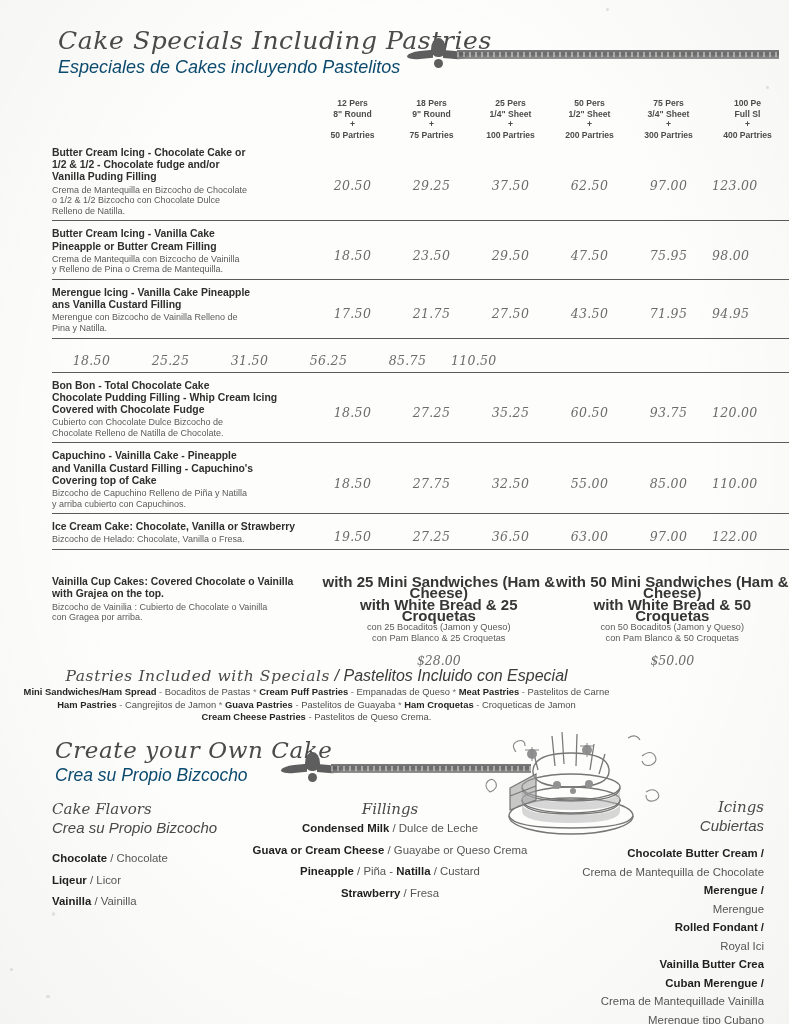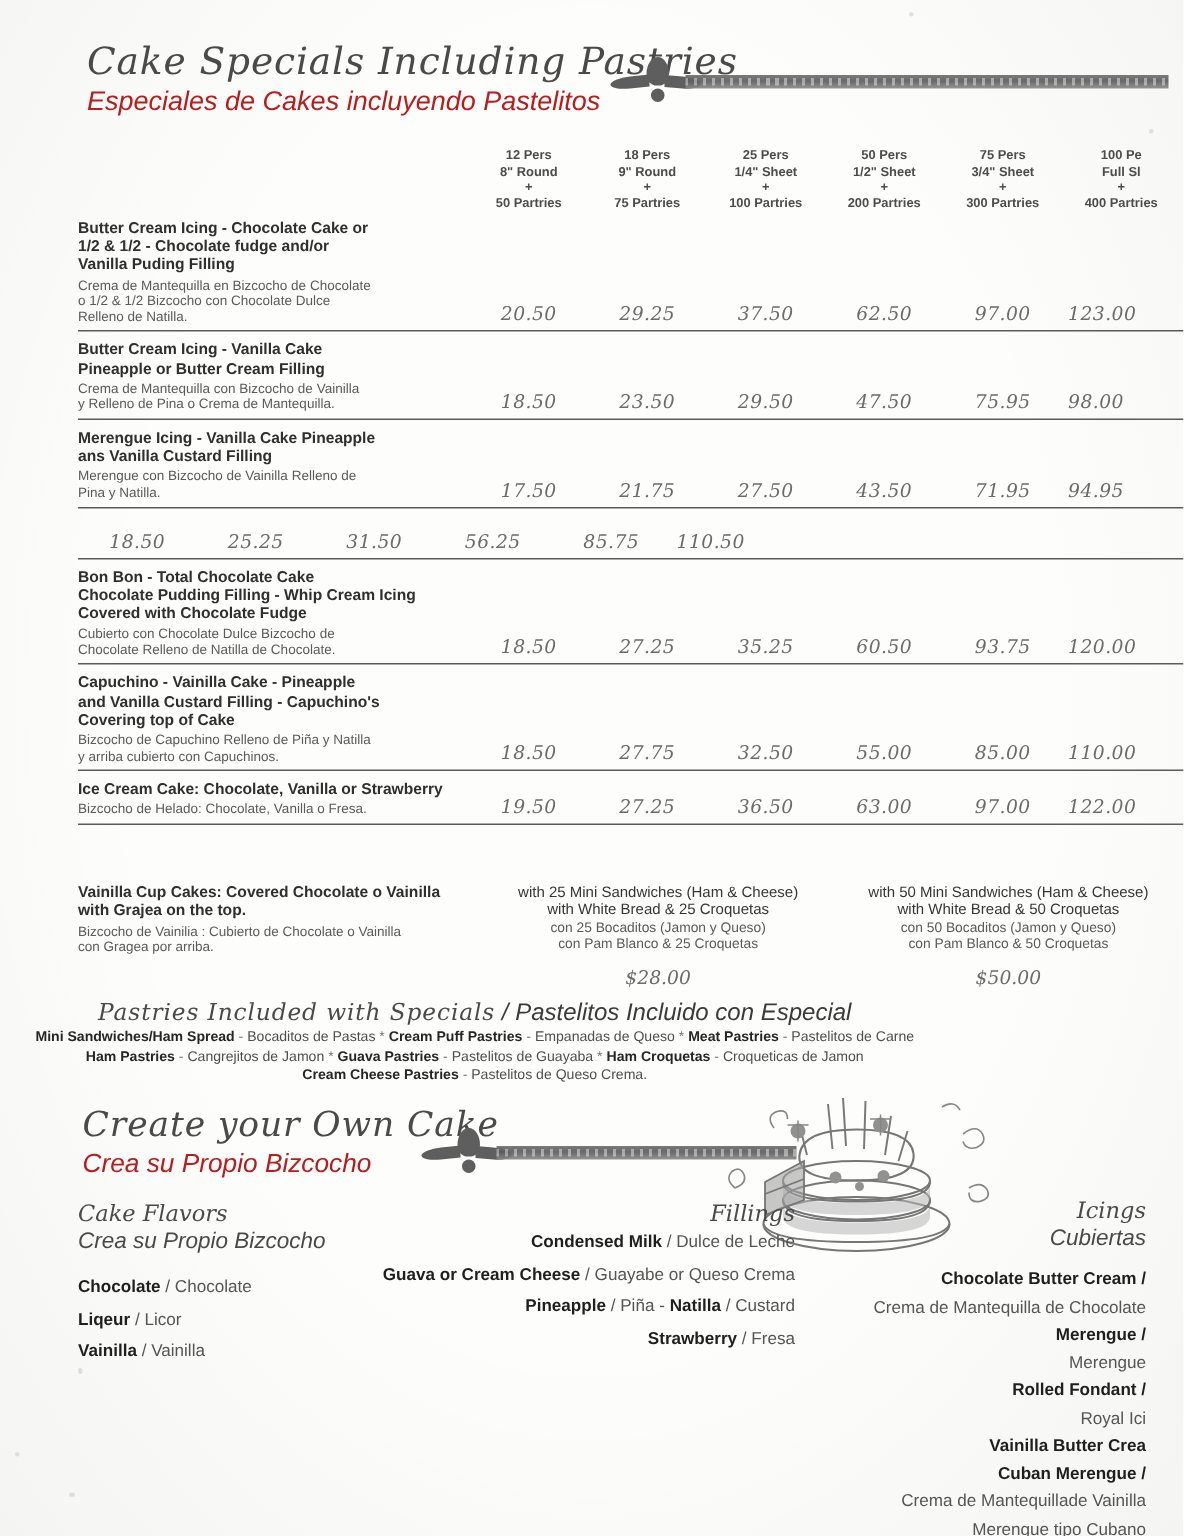--- a/index.html
+++ b/index.html
@@ -40,21 +40,21 @@
   .script {
     font-family: "DejaVu Serif", "Liberation Serif", serif;
     font-style: italic;
     font-weight: normal;
     color: #4a4a4a;
     letter-spacing: .6px;
   }
   .sub-ital {
     font-family: "Liberation Sans", sans-serif;
     font-style: italic;
-    color: #b91c1c;
+    color: #0c4a6e;
   }
 
   #title-block {
     position: absolute;
     left: 58px;
     top: 26px;
   }
   #title-en {
     font-size: 25px;
     line-height: 29px;
@@ -147,21 +147,21 @@
   
   #price-table {
     position: absolute;
     left: 52px;
     top: 140px;
     width: 737px;
   }
   .prow {
     position: relative;
     display: flex;
-    align-items: flex-end;
+    align-items: center;
     border-bottom: 1.6px solid #5a5a5a;
     padding-bottom: 4px;
   }
   .prow:first-child { border-top: none; }
   .pdesc {
     flex: 0 0 261px;
     padding-top: 7px;
   }
   .pname {
     font-size: 10.4px;
@@ -189,21 +189,21 @@
     color: #6b6b6b;
     letter-spacing: .3px;
     white-space: nowrap;
   }
   .price.clipped { overflow: hidden; text-align: left; padding-left: 4px; }
 
   
   #cupcake-row {
     position: absolute;
     left: 52px;
-    top: 590px;
+    top: 576px;
     width: 737px;
     display: flex;
     justify-content: flex-end;
   }
   .cc-desc {
     flex: 0 0 270px;
   }
   .cc-name {
     font-size: 10.4px;
     line-height: 12.4px;
@@ -214,23 +214,23 @@
     font-size: 9px;
     line-height: 10.6px;
     color: #5a5a5a;
     margin-top: 1px;
   }
   .cc-pack {
     flex: 1 1 0;
     text-align: center;
   }
   .cc-en {
-    font-size: 10px;
+    font-size: 15px;
     line-height: 11.4px;
-    font-weight: normal;
+    font-weight: bold;
     color: #363636;
   }
   .cc-es {
     font-size: 9.2px;
     line-height: 11px;
     color: #5a5a5a;
   }
   .cc-price {
     margin-top: 9px;
     font-family: "DejaVu Serif", "Liberation Serif", serif;
@@ -310,21 +310,21 @@
     top: 800px;
     text-align: left;
   }
   #col-flavors .list { margin-top: 11px; }
 
   #col-fillings {
     position: absolute;
     left: 250px;
     top: 800px;
     width: 280px;
-    text-align: right;
+    text-align: center;
   }
   #col-fillings .list { margin-top: 0; }
 
   #col-icings {
     position: absolute;
     left: 489px;
     top: 798px;
     width: 275px;
     text-align: right;
     overflow: hidden;

